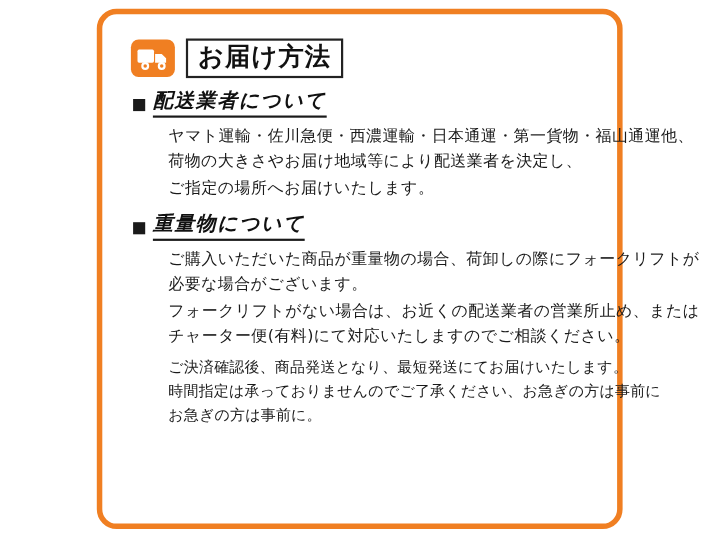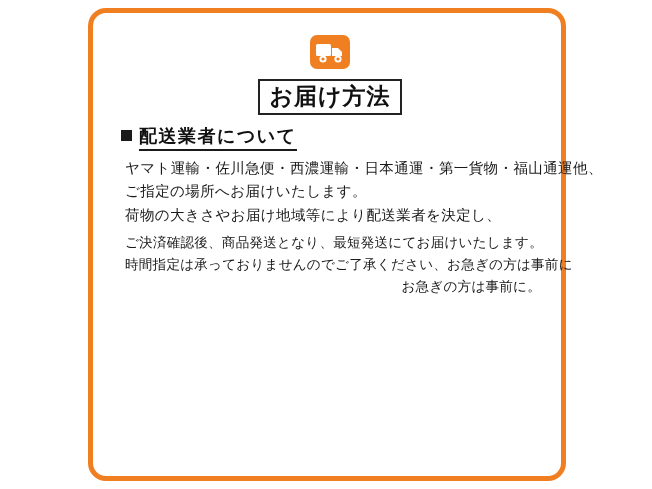--- a/index.html
+++ b/index.html
@@ -31,21 +31,20 @@
     background: #ffffff;
     box-sizing: border-box;
     padding: 18px 20px 10px 20px;
   }
   
   .header {
     display: flex;
     align-items: center;
     gap: 10px;
     margin: 4px 0 6px 6px;
-    flex-direction: column;
   }
   .truck-badge {
     width: 40px;
     height: 34px;
     background: #F07F22;
     border-radius: 7px;
     position: relative;
     flex: 0 0 auto;
   }
   .truck-badge .svg-wrap {
@@ -65,55 +64,55 @@
     color: #111111;
     line-height: 1.15;
     white-space: nowrap;
   }
   
   .section {
     margin: 0 0 4px 0;
   }
   .section-head {
     display: flex;
-    align-items: center;
+    align-items: flex-end;
     gap: 7px;
     margin: 10px 0 6px 8px;
+    font-style: italic;
   }
   .sq {
     width: 11px;
     height: 11px;
     background: #1a1a1a;
     flex: 0 0 auto;
     margin-bottom: 6px;
   }
   .section-title {
     font-size: 18px;
     font-weight: bold;
     color: #111111;
     letter-spacing: 1.5px;
     border-bottom: 2px solid #1a1a1a;
     padding-bottom: 1px;
     line-height: 1.25;
     white-space: nowrap;
   }
   .body-lines {
-    margin: 0 0 0 12px;
+    margin: 0 0 0 40px;
   }
   .line {
     font-size: 14.5px;
     color: #1a1a1a;
     line-height: 1.62;
     letter-spacing: 0.4px;
     white-space: nowrap;
   }
   .line.small {
     font-size: 13.6px;
     letter-spacing: 0.2px;
-    text-align: right;
   }
 </style>
 </head>
 <body>
 
 <div id="page">
   <div id="card">
 
     <div class="header">
       <div class="truck-badge">
@@ -133,25 +132,37 @@
       </div>
     </div>
 
     <div class="section">
       <div class="section-head">
         <span class="sq"></span>
         <span class="section-title">配送業者について</span>
       </div>
       <div class="body-lines">
         <div class="line">ヤマト運輸・佐川急便・西濃運輸・日本通運・第一貨物・福山通運他、</div>
+        <div class="line">荷物の大きさやお届け地域等により配送業者を決定し、</div>
         <div class="line">ご指定の場所へお届けいたします。</div>
-        <div class="line">荷物の大きさやお届け地域等により配送業者を決定し、</div>
       </div>
     </div>
 
+    <div class="section">
+      <div class="section-head">
+        <span class="sq"></span>
+        <span class="section-title">重量物について</span>
+      </div>
+      <div class="body-lines">
+        <div class="line">ご購入いただいた商品が重量物の場合、荷卸しの際にフォークリフトが</div>
+        <div class="line">必要な場合がございます。</div>
+        <div class="line">フォークリフトがない場合は、お近くの配送業者の営業所止め、または</div>
+        <div class="line">チャーター便(有料)にて対応いたしますのでご相談ください。</div>
+      </div>
+    </div>
 
     <div class="section">
       <div class="body-lines">
         <div class="line small">ご決済確認後、商品発送となり、最短発送にてお届けいたします。</div>
         <div class="line small">時間指定は承っておりませんのでご了承ください、お急ぎの方は事前に</div>
         <div class="line small">お急ぎの方は事前に。</div>
       </div>
     </div>
 
   </div>

